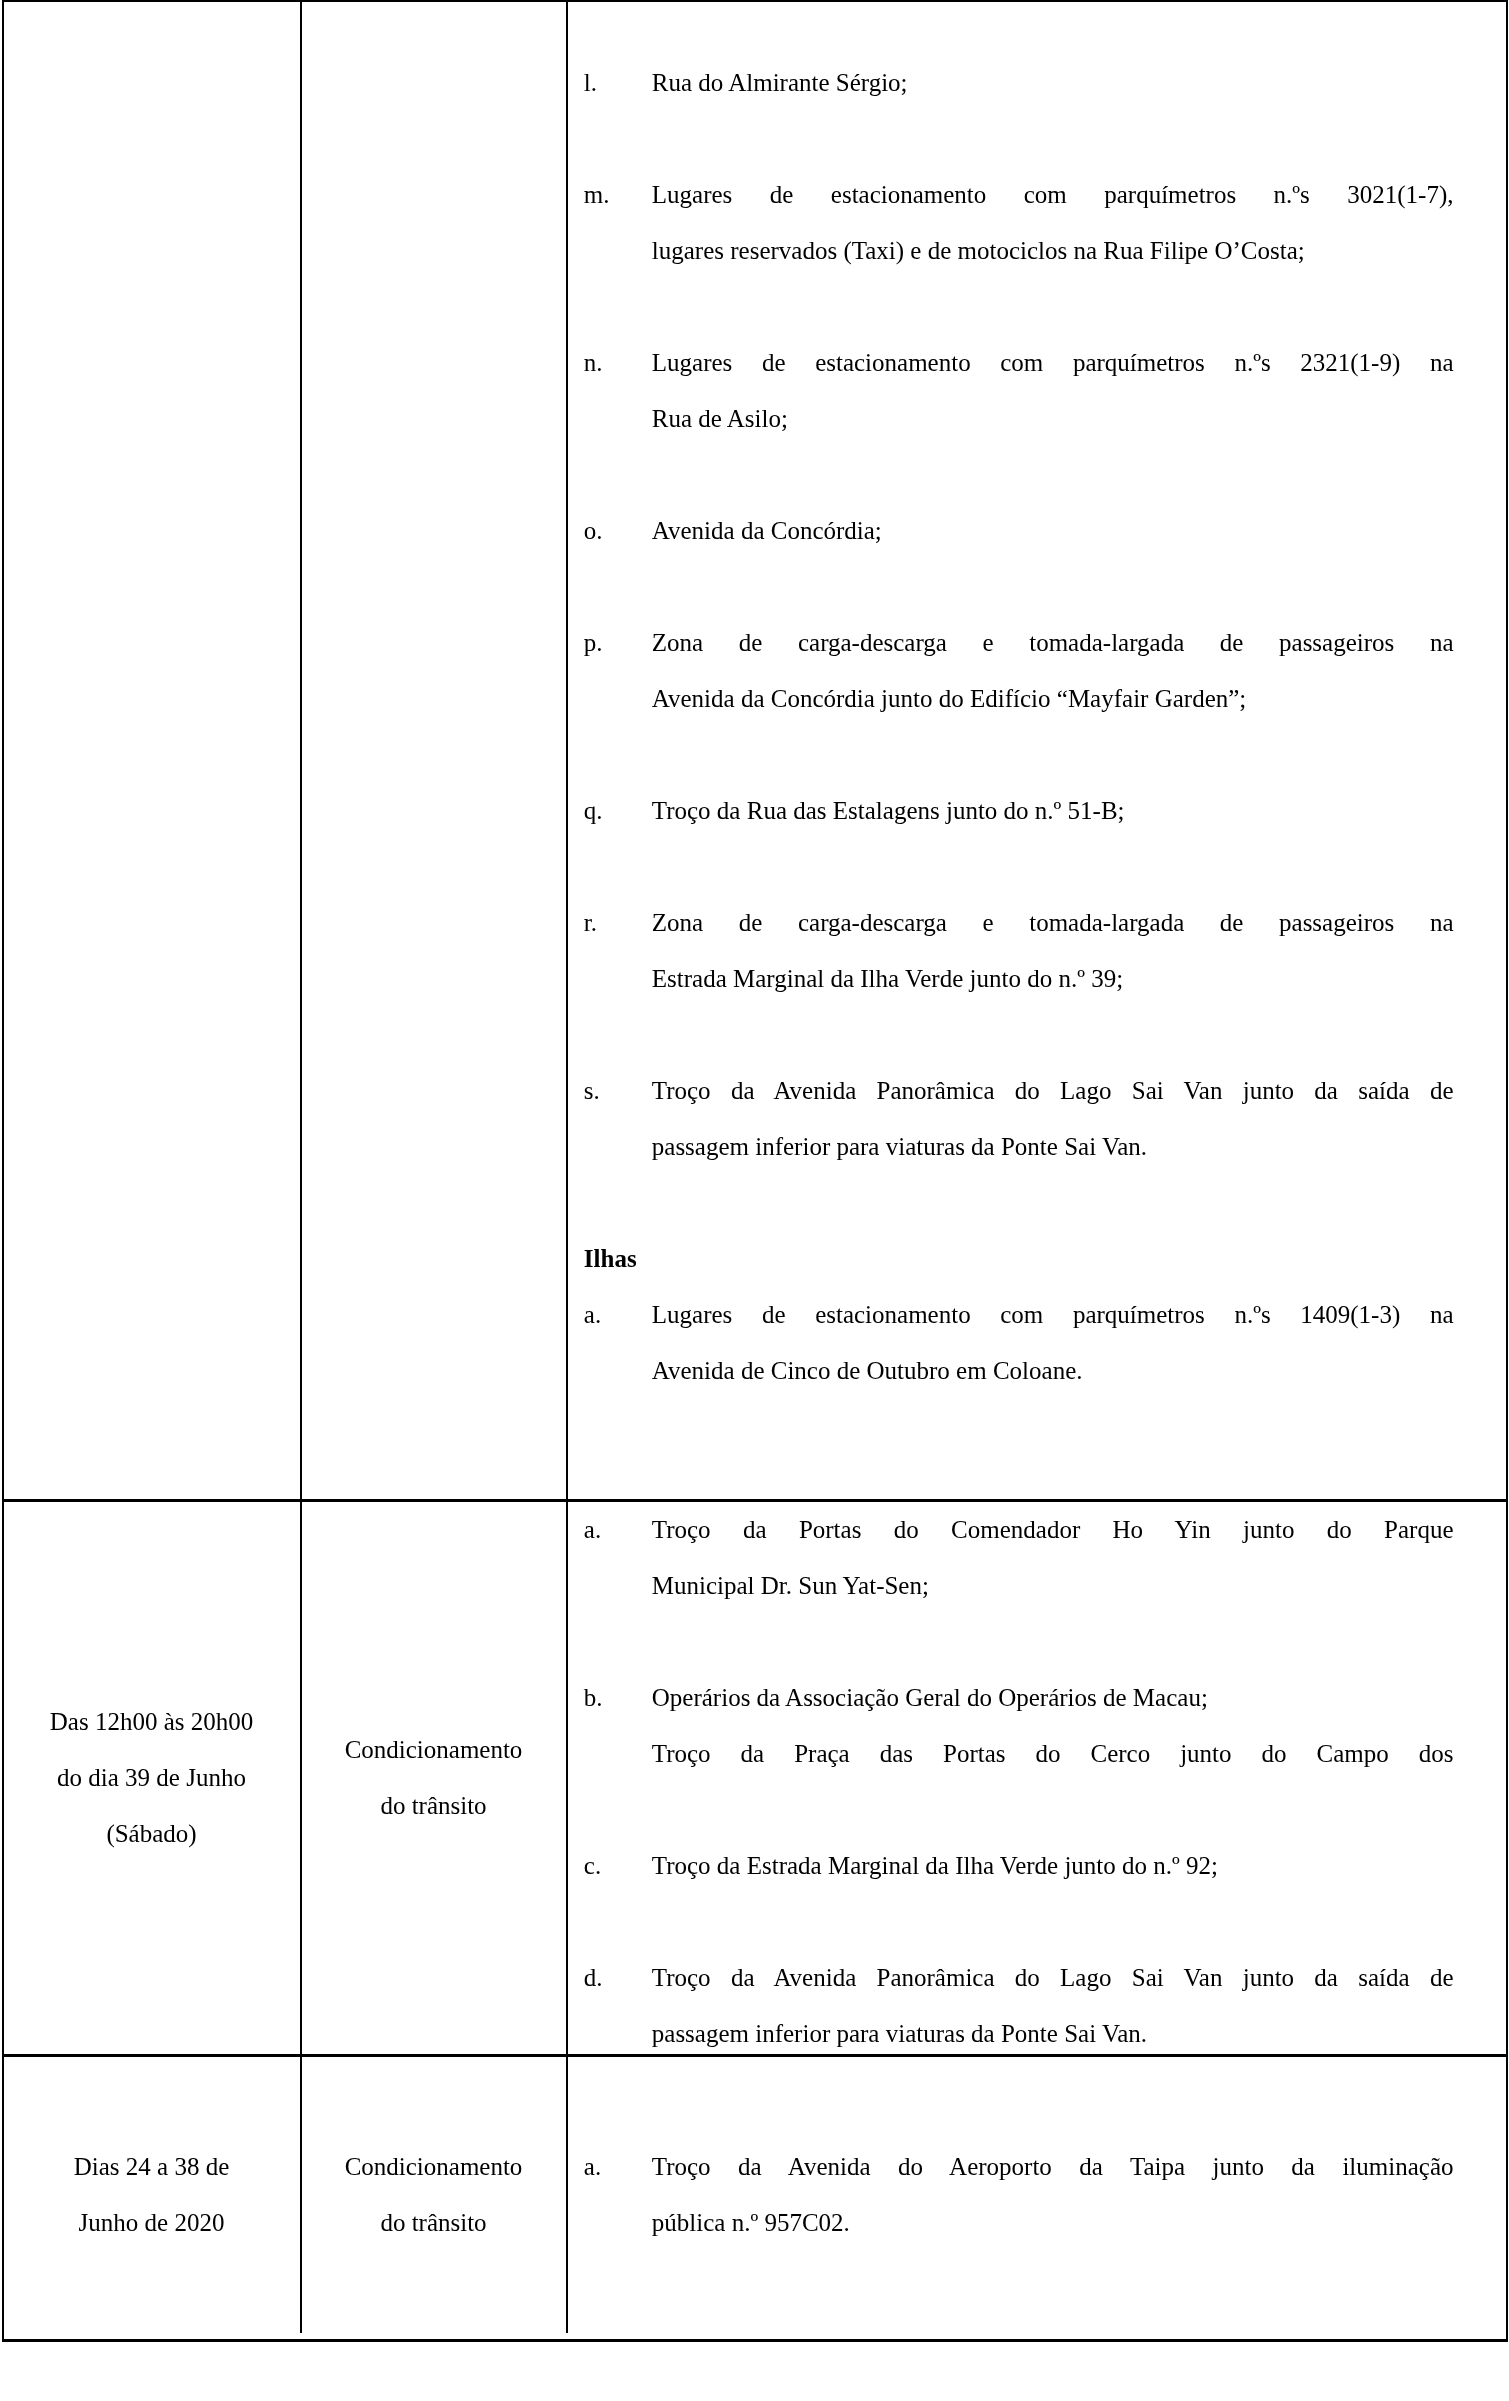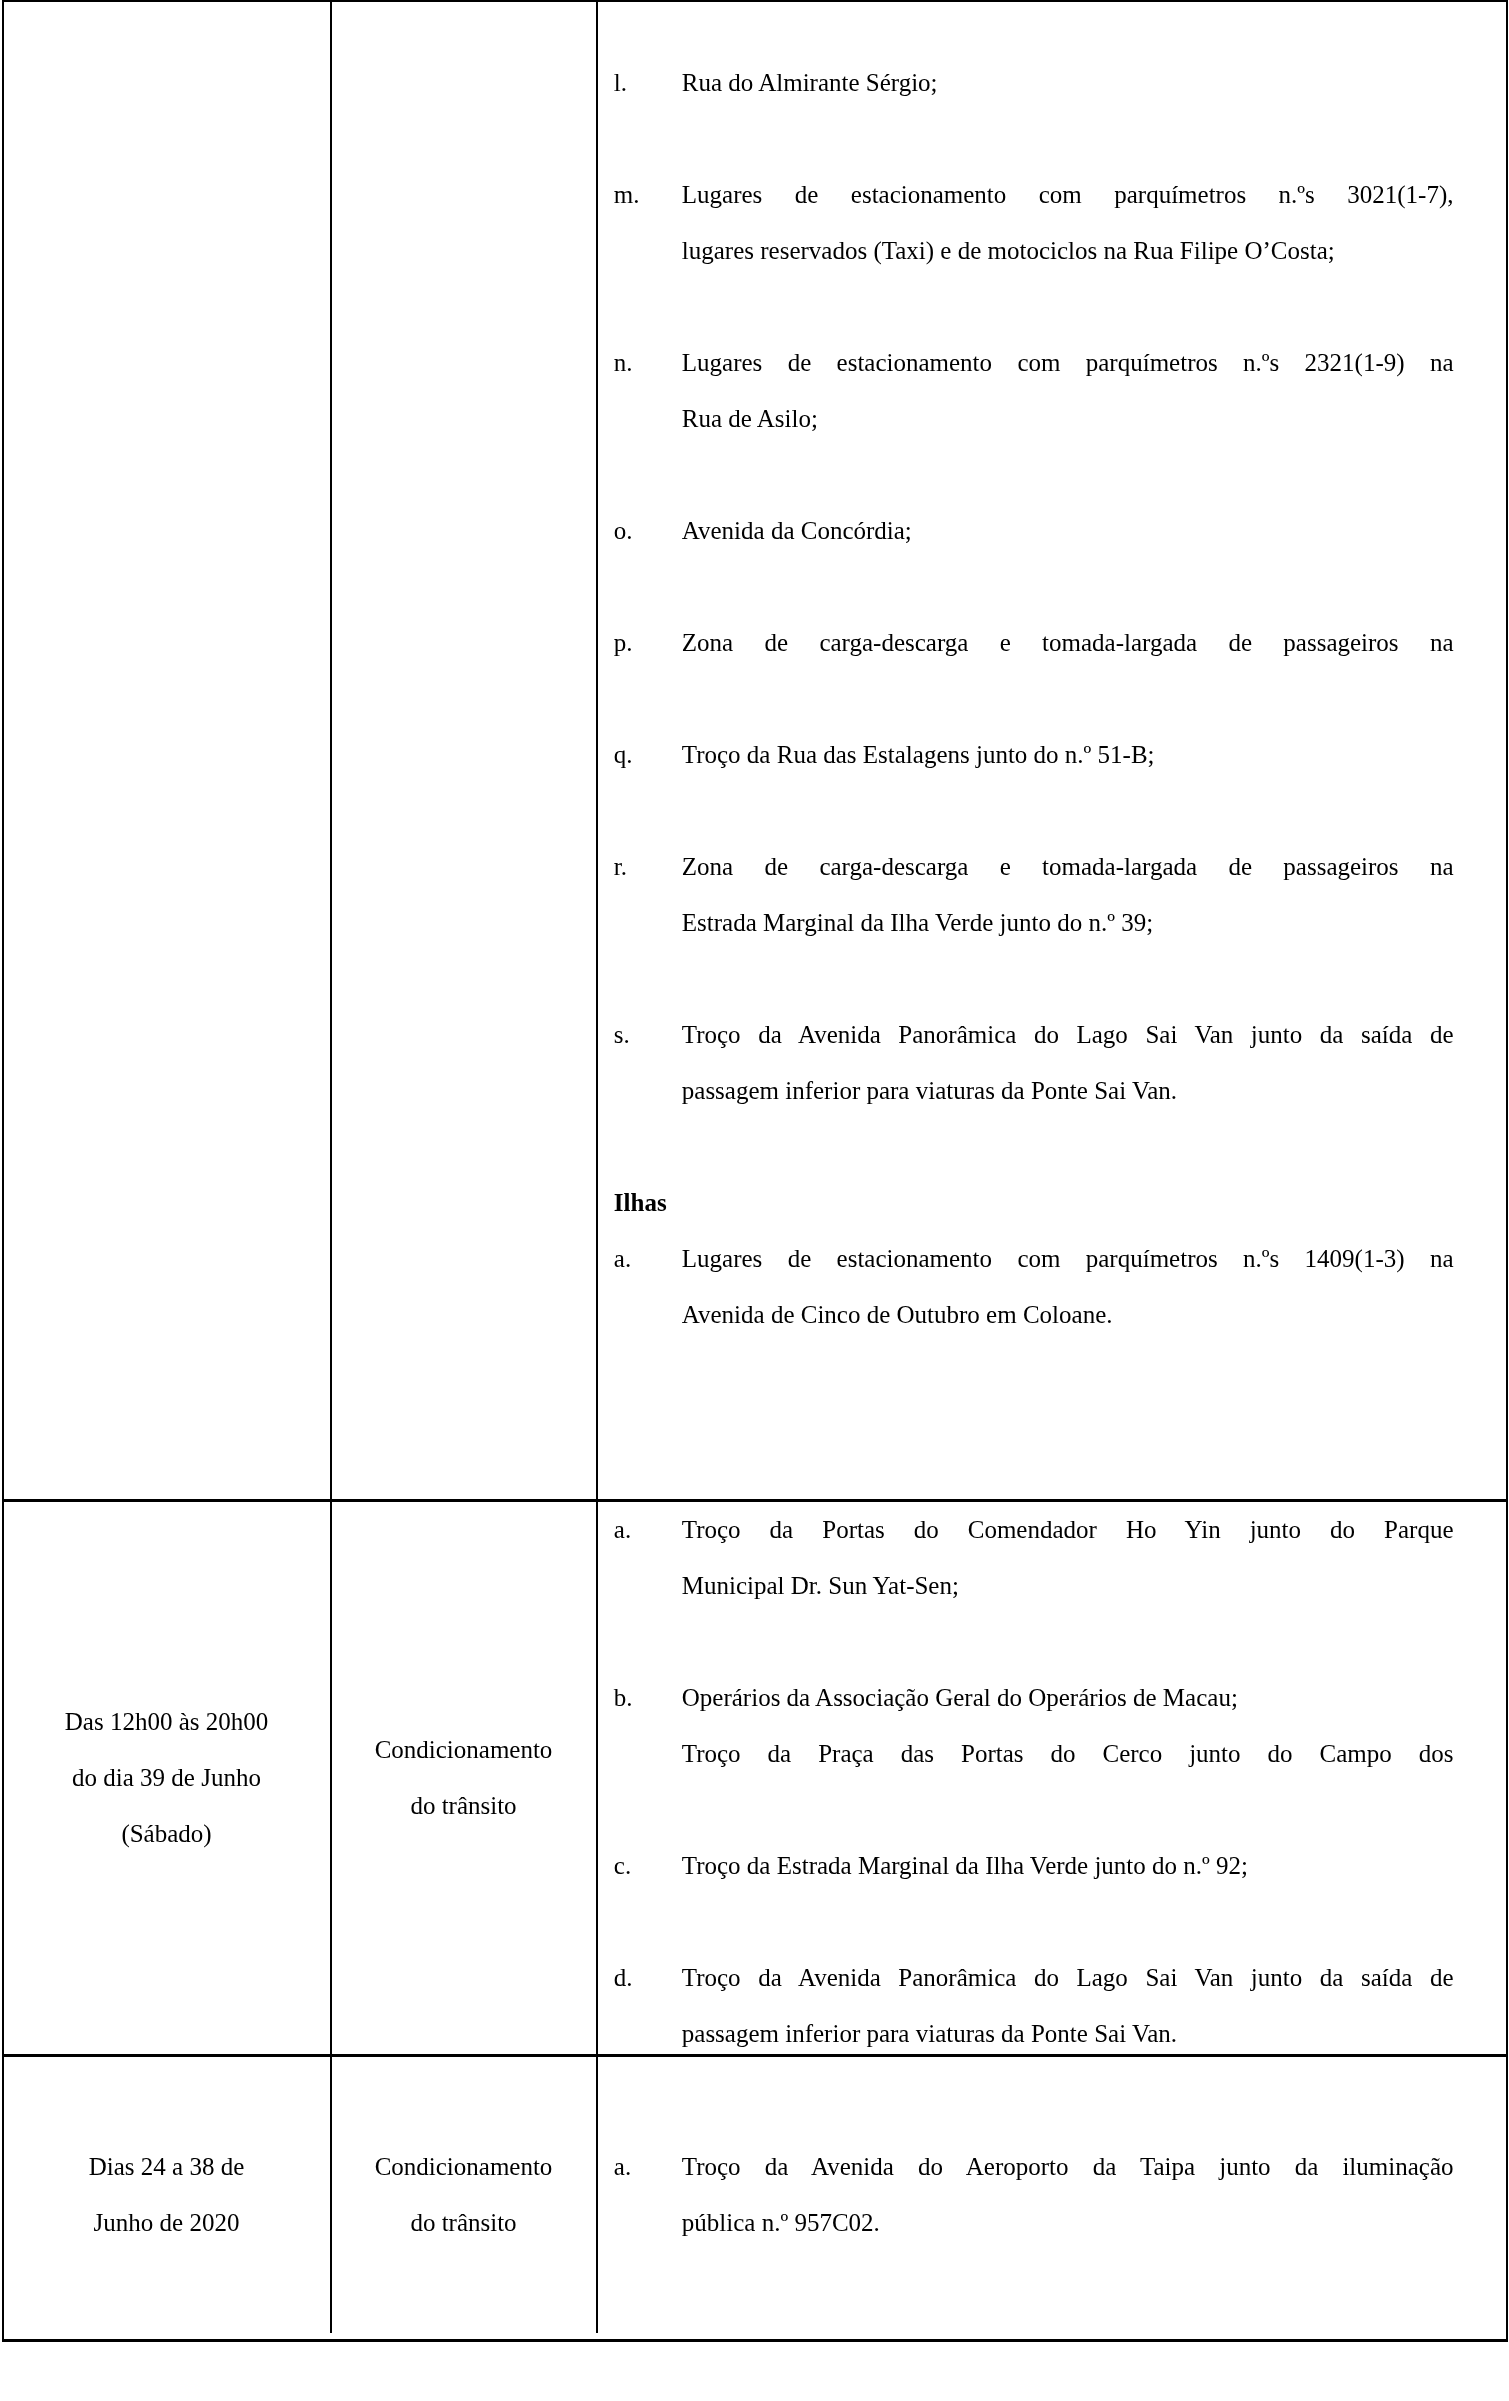--- a/index.html
+++ b/index.html
@@ -20,21 +20,21 @@
     font-size:25px; line-height:56px;
   }
   .trow { display:flex; flex:none; width:100%; }
   .trow + .trow { border-top:3px solid #000; }
   .r1 { height:1497px; }
   .r2 { height:555px; }
   .r3 { height:279px; }
 
   .cell { flex:none; overflow:hidden; }
   .c1 {
-    width:328px; border-right:2.2px solid #000;
+    width:298px; border-right:2.2px solid #000;
     display:flex; flex-direction:column; justify-content:center;
     align-items:center; text-align:center;
   }
   .c2 {
     width:266px; border-right:2.2px solid #000;
     display:flex; flex-direction:column; justify-content:center;
     align-items:center; text-align:center;
   }
   .c3 { flex:1 1 auto; }
   .r1 .c3 { padding:53px 52px 0 16.3px; }
@@ -87,20 +87,21 @@
           <div class="lt">o.</div>
           <div class="ls">
             <div class="ln">Avenida da Concórdia;</div>
           </div>
         </div>
 
         <div class="it">
           <div class="lt">p.</div>
           <div class="ls">
             <div class="ln lj">Zona de carga-descarga e tomada-largada de passageiros na</div>
+            <div class="ln">Avenida da Concórdia junto do Edifício “Mayfair Garden”;</div>
           </div>
         </div>
 
         <div class="it">
           <div class="lt">q.</div>
           <div class="ls">
             <div class="ln">Troço da Rua das Estalagens junto do n.º 51-B;</div>
           </div>
         </div>
 

